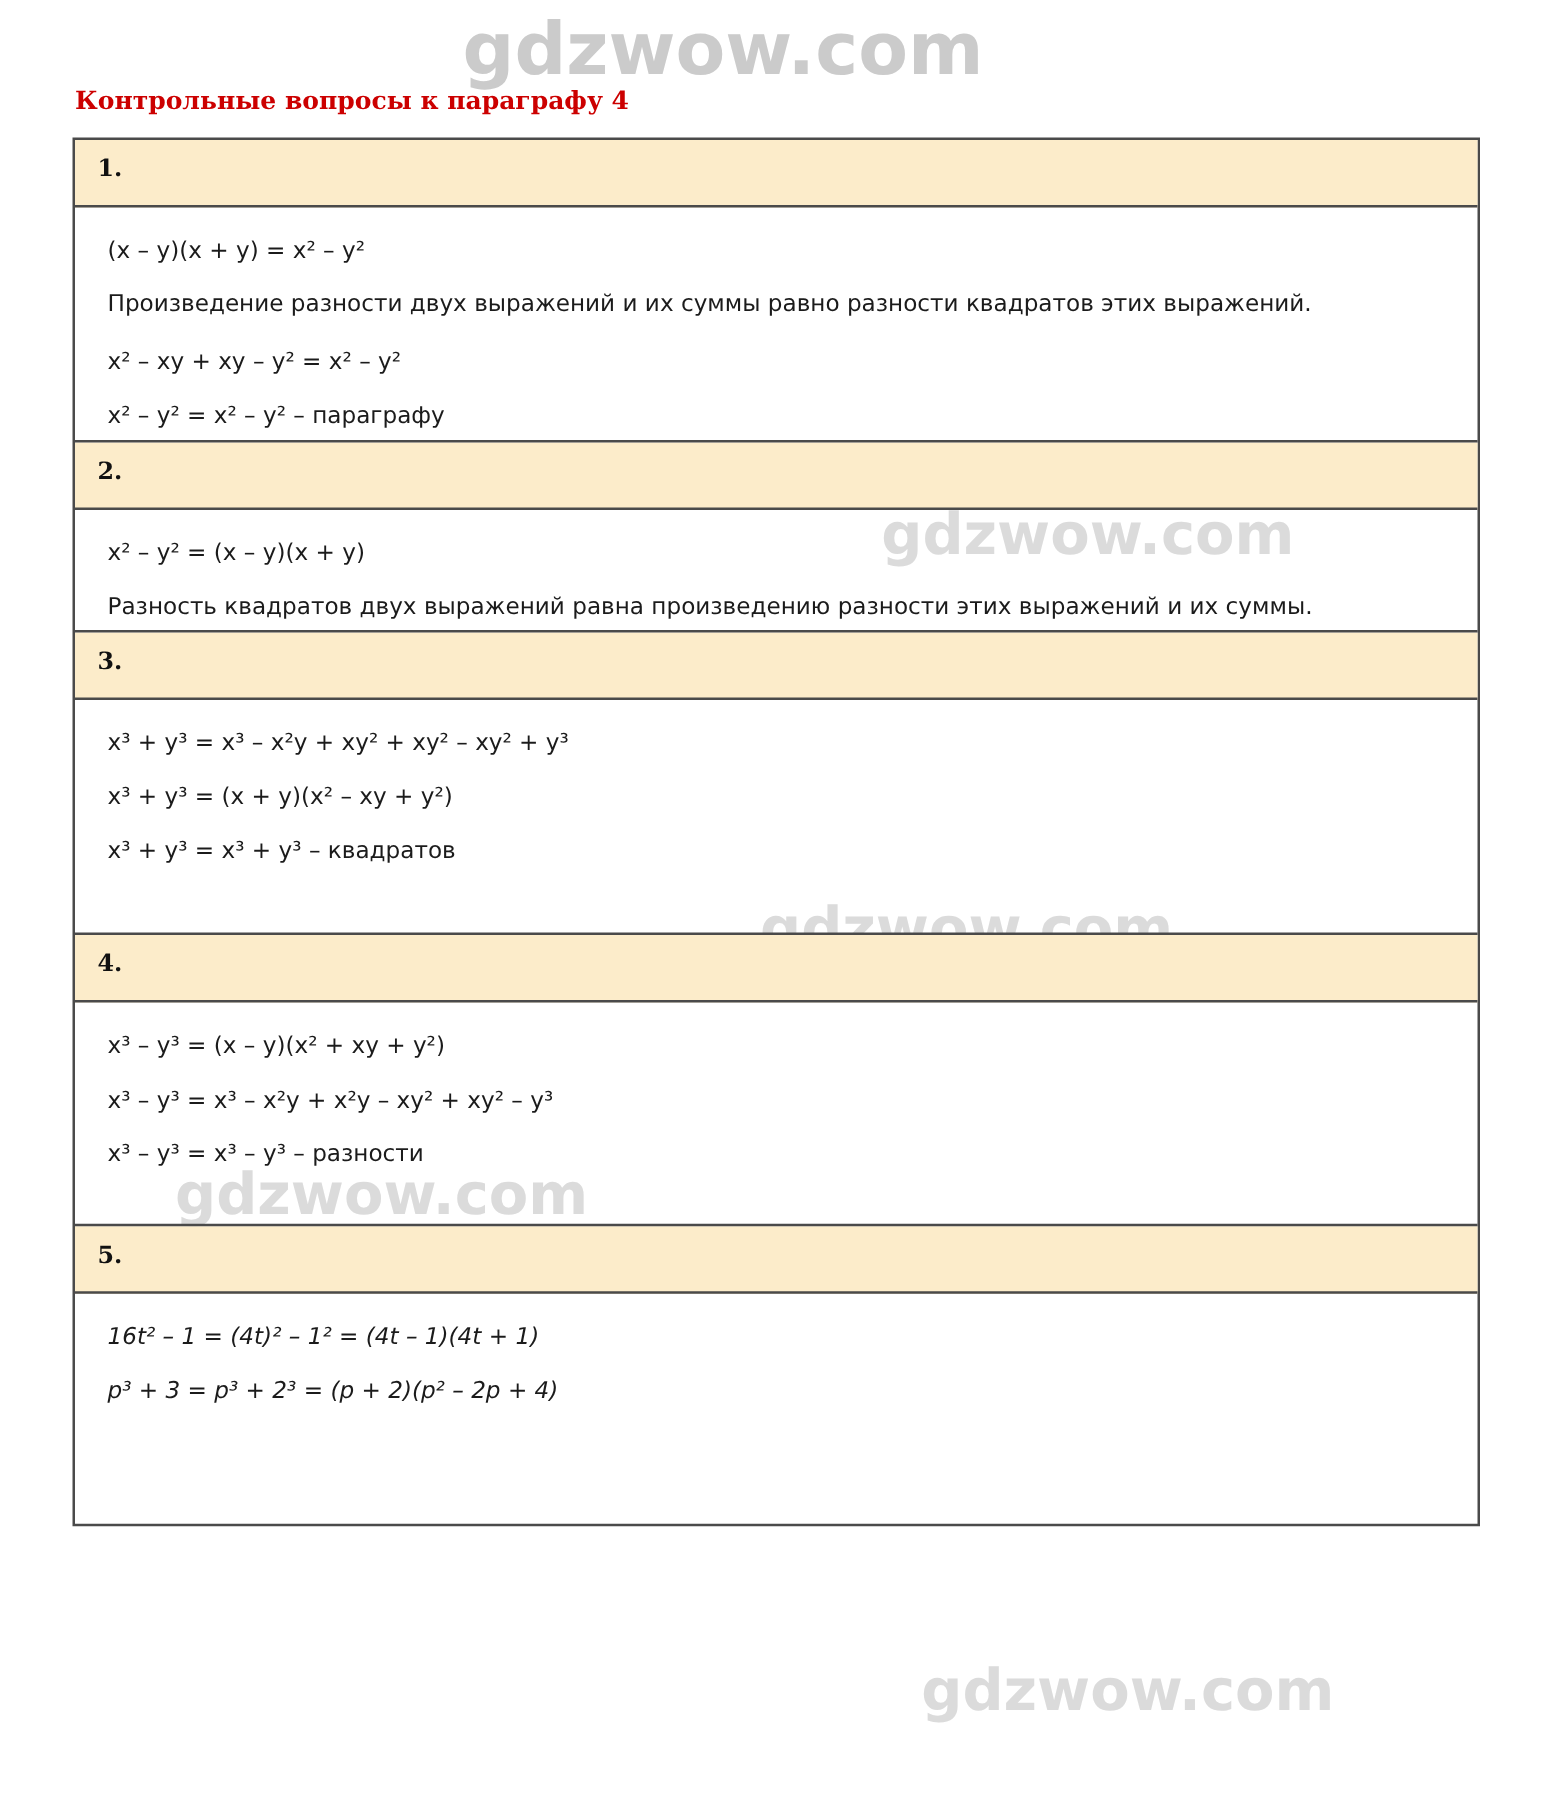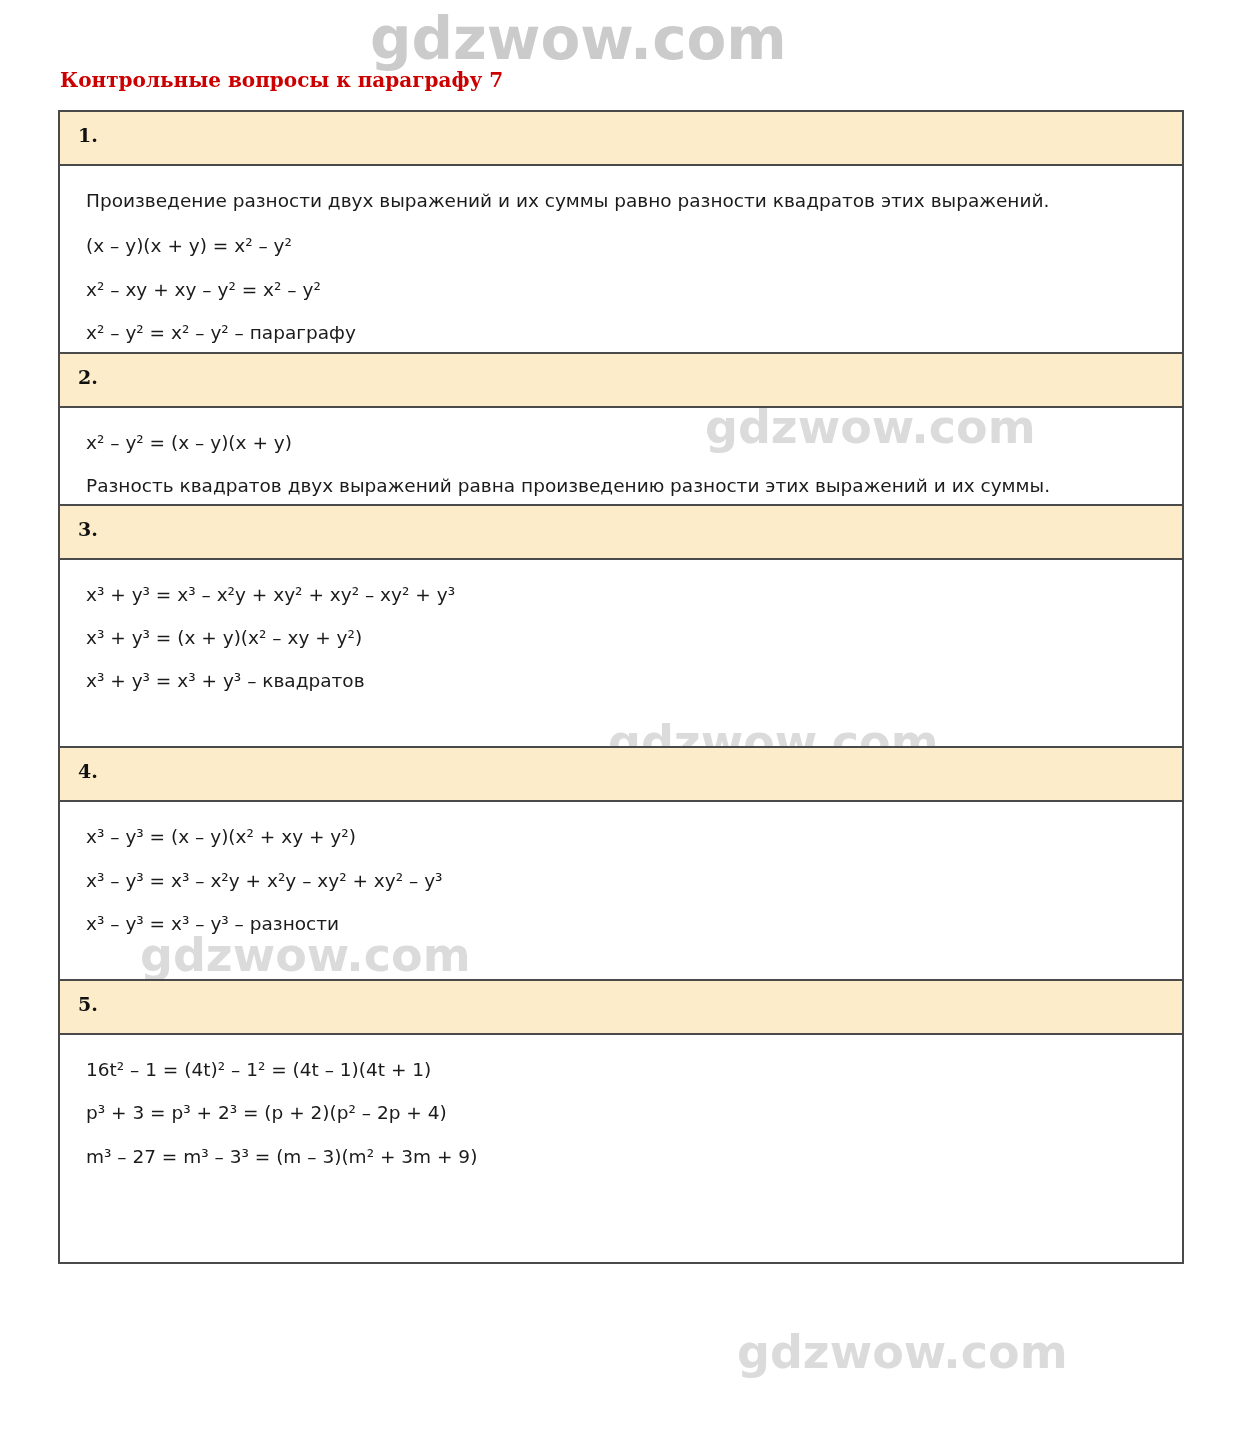--- a/index.html
+++ b/index.html
@@ -90,20 +90,21 @@
   .q-body {
     background: #ffffff;
     border-bottom: 2px solid #4a4a4a;
     padding: 22px 22px 20px 26px;
     box-sizing: border-box;
     position: relative;
     z-index: 2;
   }
   .q-body.last {
     border-bottom: none;
+    font-style: italic;
   }
   .line {
     font-family: "DejaVu Sans", sans-serif;
     font-size: 18.5px;
     color: #1b1b1b;
     line-height: 1.42;
     margin: 0 0 17px 0;
     white-space: nowrap;
   }
   .line.text {
@@ -124,28 +125,28 @@
 </style>
 </head>
 <body>
 
 <div class="wm wm-top">gdzwow.com</div>
 <div class="wm wm-2">gdzwow.com</div>
 <div class="wm wm-3">gdzwow.com</div>
 <div class="wm wm-4">gdzwow.com</div>
 <div class="wm wm-5">gdzwow.com</div>
 
-<div class="page-title">Контрольные вопросы к параграфу 7</div>
+<div class="page-title">Контрольные вопросы к параграфу 4</div>
 
 <div class="sheet">
 
   <div class="q-head">1.</div>
   <div class="q-body pad-b-1">
+    <p class="line">(x – y)(x + y) = x² – y²</p>
     <p class="line text">Произведение разности двух выражений и их суммы равно разности квадратов этих выражений.</p>
-    <p class="line">(x – y)(x + y) = x² – y²</p>
     <p class="line">x² – xy + xy – y² = x² – y²</p>
     <p class="line">x² – y² = x² – y² – параграфу</p>
   </div>
 
   <div class="q-head">2.</div>
   <div class="q-body pad-b-2">
     <p class="line">x² – y² = (x – y)(x + y)</p>
     <p class="line text">Разность квадратов двух выражений равна произведению разности этих выражений и их суммы.</p>
   </div>
 
@@ -160,16 +161,15 @@
   <div class="q-body pad-b-4">
     <p class="line">x³ – y³ = (x – y)(x² + xy + y²)</p>
     <p class="line">x³ – y³ = x³ – x²y + x²y – xy² + xy² – y³</p>
     <p class="line">x³ – y³ = x³ – y³ – разности</p>
   </div>
 
   <div class="q-head">5.</div>
   <div class="q-body last pad-b-5">
     <p class="line">16t² – 1 = (4t)² – 1² = (4t – 1)(4t + 1)</p>
     <p class="line">p³ + 3 = p³ + 2³ = (p + 2)(p² – 2p + 4)</p>
-    <p class="line">m³ – 27 = m³ – 3³ = (m – 3)(m² + 3m + 9)</p>
   </div>
 
 </div>
 
 </body></html>

